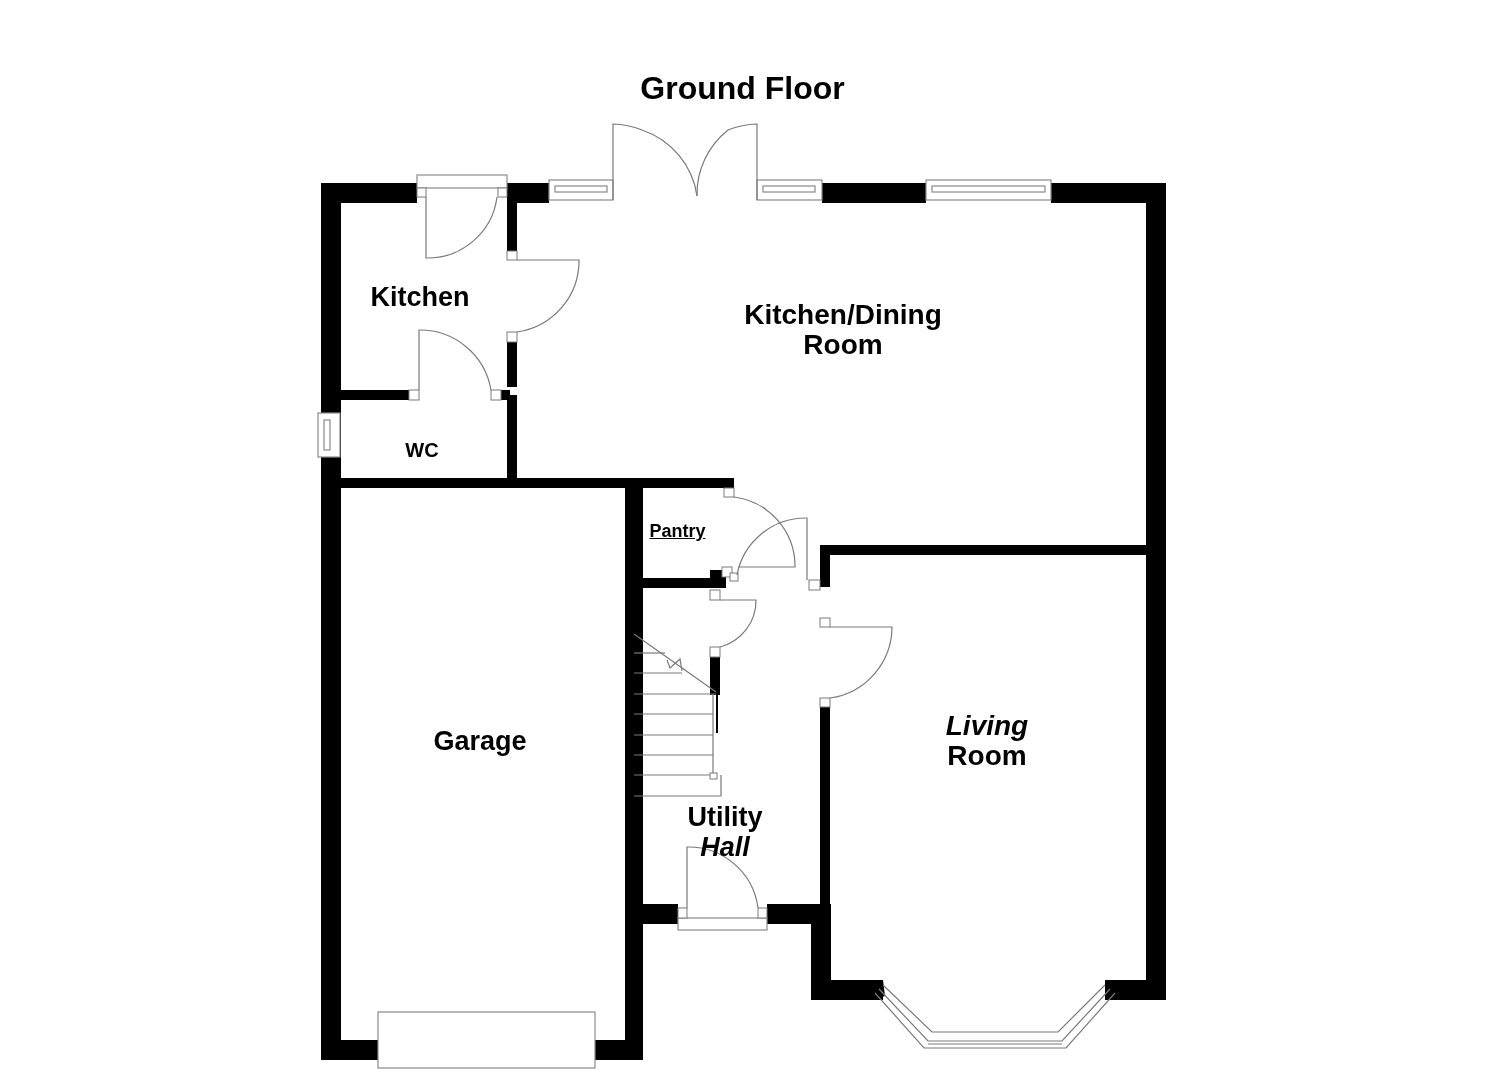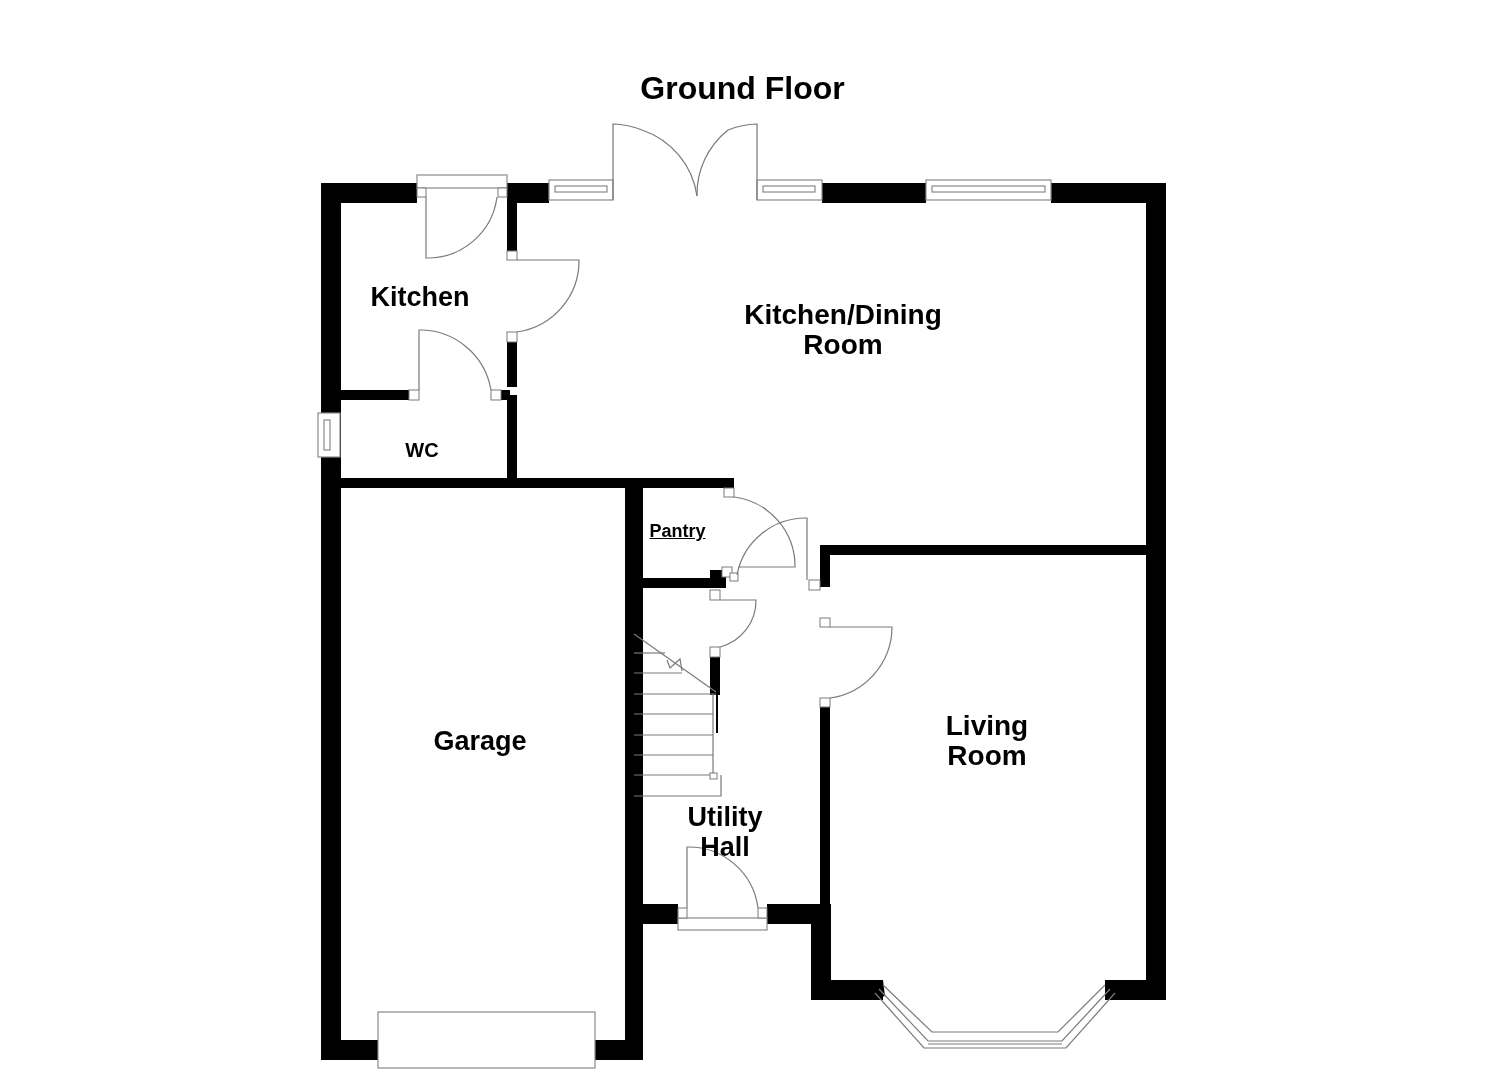--- a/index.html
+++ b/index.html
@@ -145,18 +145,18 @@
 <div class="label" style="left:360px; top:282px; width:120px; font-size:27px;">Kitchen</div>
 <div class="label" style="left:372px; top:435px; width:100px; font-size:20px;">WC</div>
 <div style="position:absolute; left:703px; top:300px; width:280px;">
   <div class="label" style="position:static; font-size:28px;">Kitchen/Dining</div>
   <div class="label" style="position:static; font-size:28px;">Room</div>
 </div>
 <div class="label" style="left:630px; top:516px; width:95px; font-size:18px;text-decoration:underline;">Pantry</div>
 <div class="label" style="left:400px; top:682px; width:160px; font-size:27px;margin-top:44px;">Garage</div>
 <div style="position:absolute; left:640px; top:802px; width:170px;">
   <div class="label" style="position:static; font-size:27px;">Utility</div>
-  <div class="label" style="position:static; font-size:27px;">Hall</div>
+  <div class="label" style="position:static; font-size:27px;font-style:italic;">Hall</div>
 </div>
 <div style="position:absolute; left:907px; top:711px; width:160px;">
-  <div class="label" style="position:static; font-size:28px;">Living</div>
+  <div class="label" style="position:static; font-size:28px;font-style:italic;">Living</div>
   <div class="label" style="position:static; font-size:28px;">Room</div>
 </div>
 
 </body></html>

